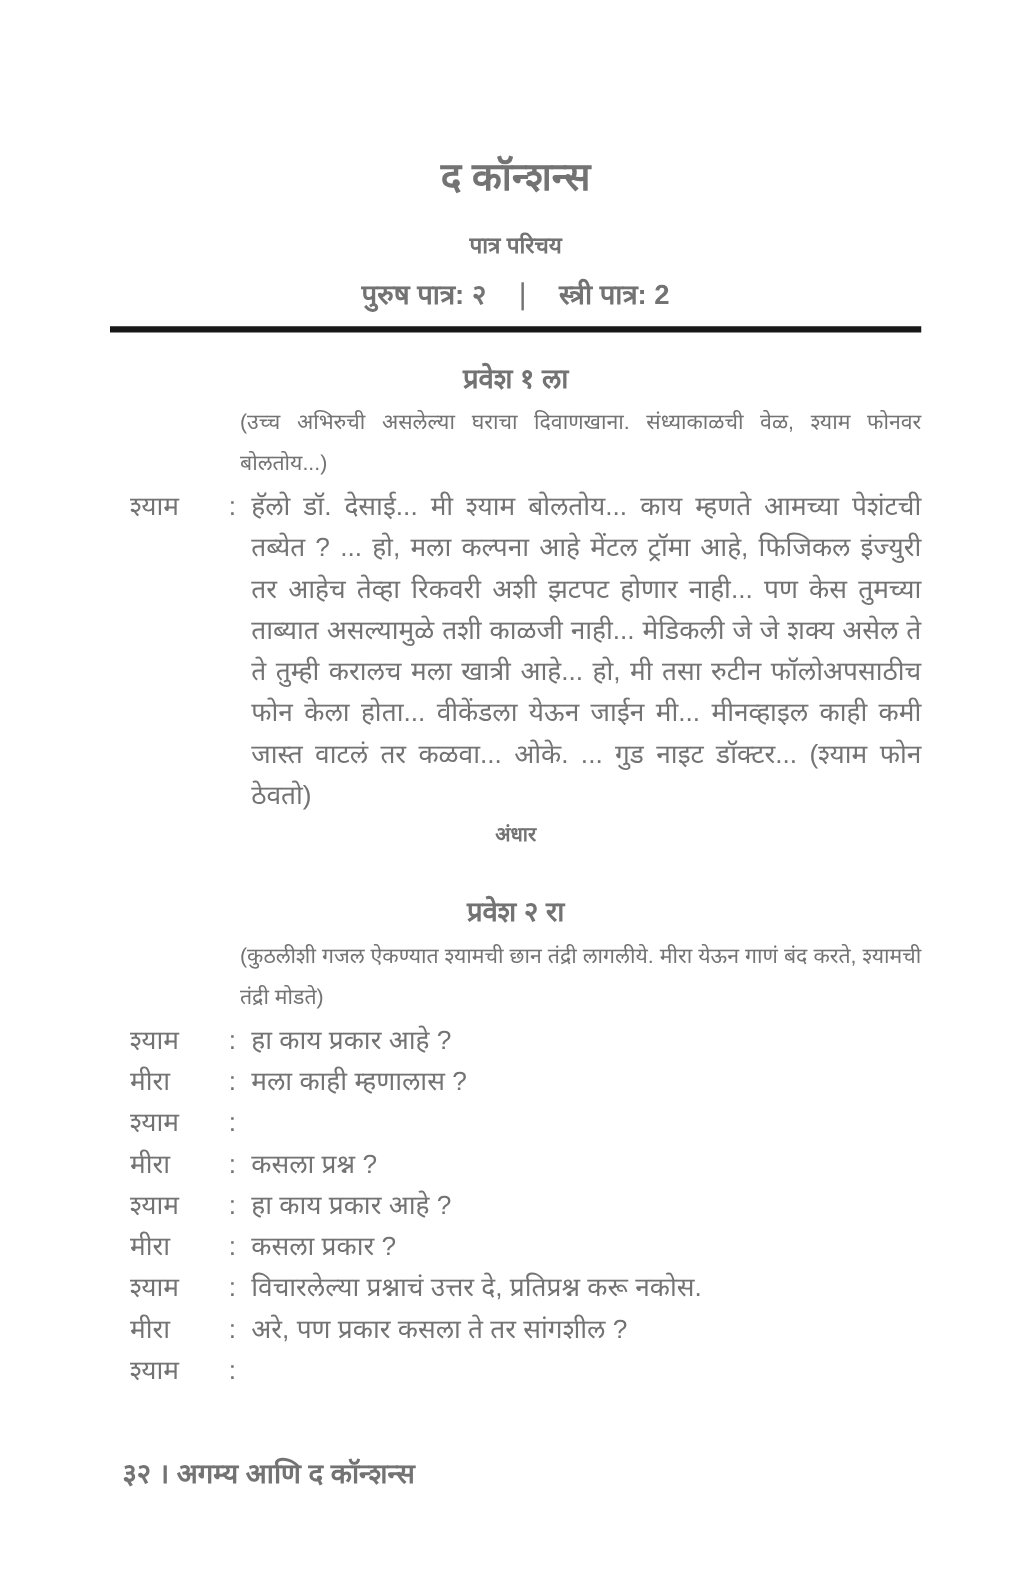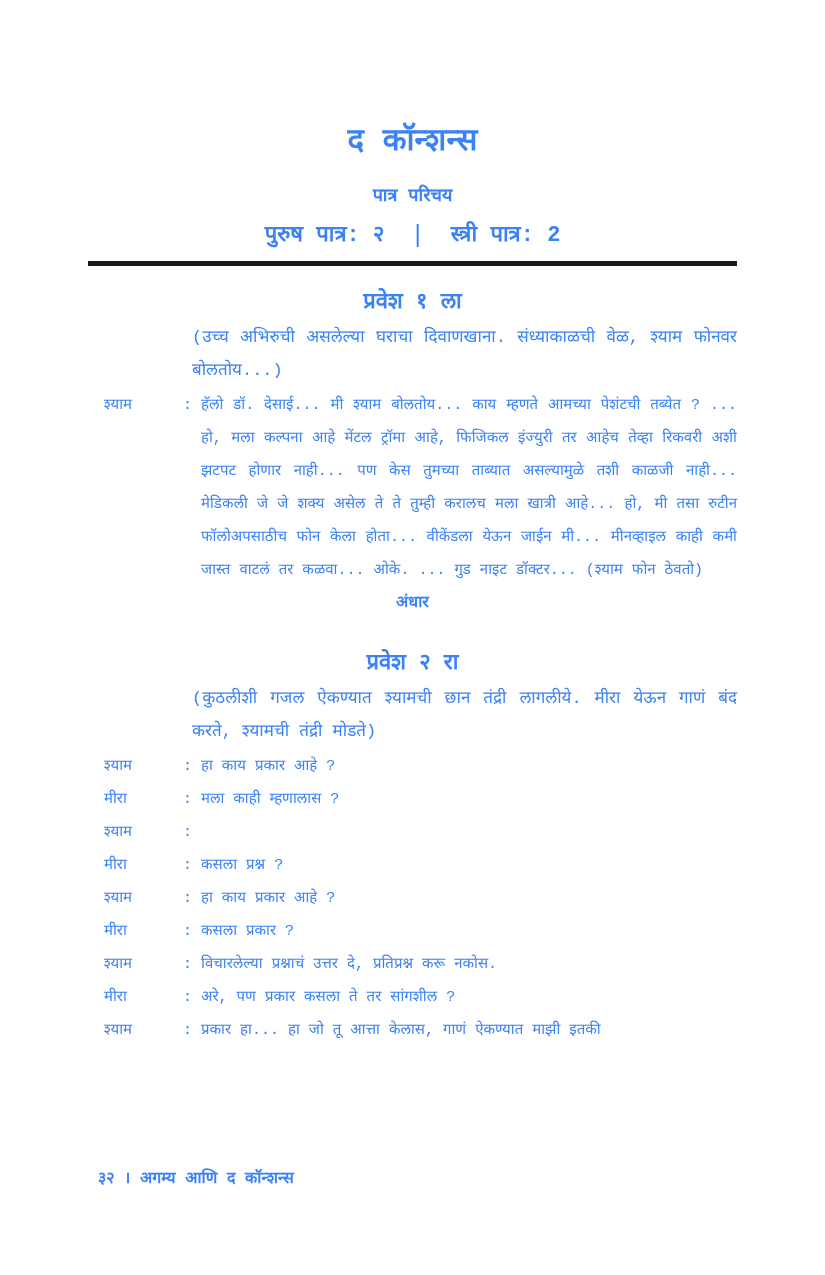--- a/index.html
+++ b/index.html
@@ -2,22 +2,22 @@
 <html lang="mr"><head>
 <meta charset="utf-8">
 <style>
   html, body { margin: 0; padding: 0; background: #e8e8e8; }
   .page {
     position: relative;
     width: 825px;
     height: 1275px;
     margin: 0 auto;
     background: #ffffff;
-    color: #3b82f6;
-    font-family: Liberation Mono, monospace;
+    color: #737373;
+    font-family: Liberation Sans, sans-serif;
     overflow: hidden;
   }
   .content { padding: 122px 88px 0 88px; }
 
   .title {
     text-align: center;
     font-weight: bold;
     font-size: 31px;
     line-height: 40px;
   }
@@ -54,21 +54,21 @@
   .scene-heading.second { margin-top: 31px; }
   .stage-direction {
     margin-left: 104px;
     font-size: 17px;
     line-height: 33px;
     text-align: justify;
     margin-top: 3px;
   }
   .dialogue-row {
     display: flex;
-    font-size: 15px;
+    font-size: 21px;
     line-height: 33px;
   }
   .dialogue-row .speaker {
     flex: 0 0 95px;
     padding-left: 16px;
     box-sizing: border-box;
   }
   .dialogue-row .colon { flex: 0 0 18px; }
   .dialogue-row .speech { flex: 1; text-align: justify; }
   .dialogues { margin-top: 2px; }
@@ -77,21 +77,21 @@
     font-weight: bold;
     font-size: 16px;
     line-height: 30px;
     margin-top: 1px;
   }
   .footer {
     position: absolute;
     left: 98px;
     bottom: 82px;
     font-weight: bold;
-    font-size: 16px;
+    font-size: 22px;
     line-height: 28px;
     margin-top: 16px;
   }
 </style>
 </head>
 <body>
 
 <div class="page">
   <div class="content">
 
@@ -161,20 +161,19 @@
           <span class="speech">विचारलेल्या प्रश्नाचं उत्तर दे, प्रतिप्रश्न करू नकोस.</span>
         </div>
         <div class="dialogue-row">
           <span class="speaker">मीरा</span>
           <span class="colon">:</span>
           <span class="speech">अरे, पण प्रकार कसला ते तर सांगशील ?</span>
         </div>
         <div class="dialogue-row">
           <span class="speaker">श्याम</span>
           <span class="colon">:</span>
-          <span class="speech">प्रकार हा... हा जो तू आत्ता केलास, गाणं ऐकण्यात माझी इतकी</span>
         </div>
       </div>
 
   </div>
 
   <div class="footer">३२ । अगम्य आणि द कॉन्शन्स</div>
 </div>
 
 </body></html>

